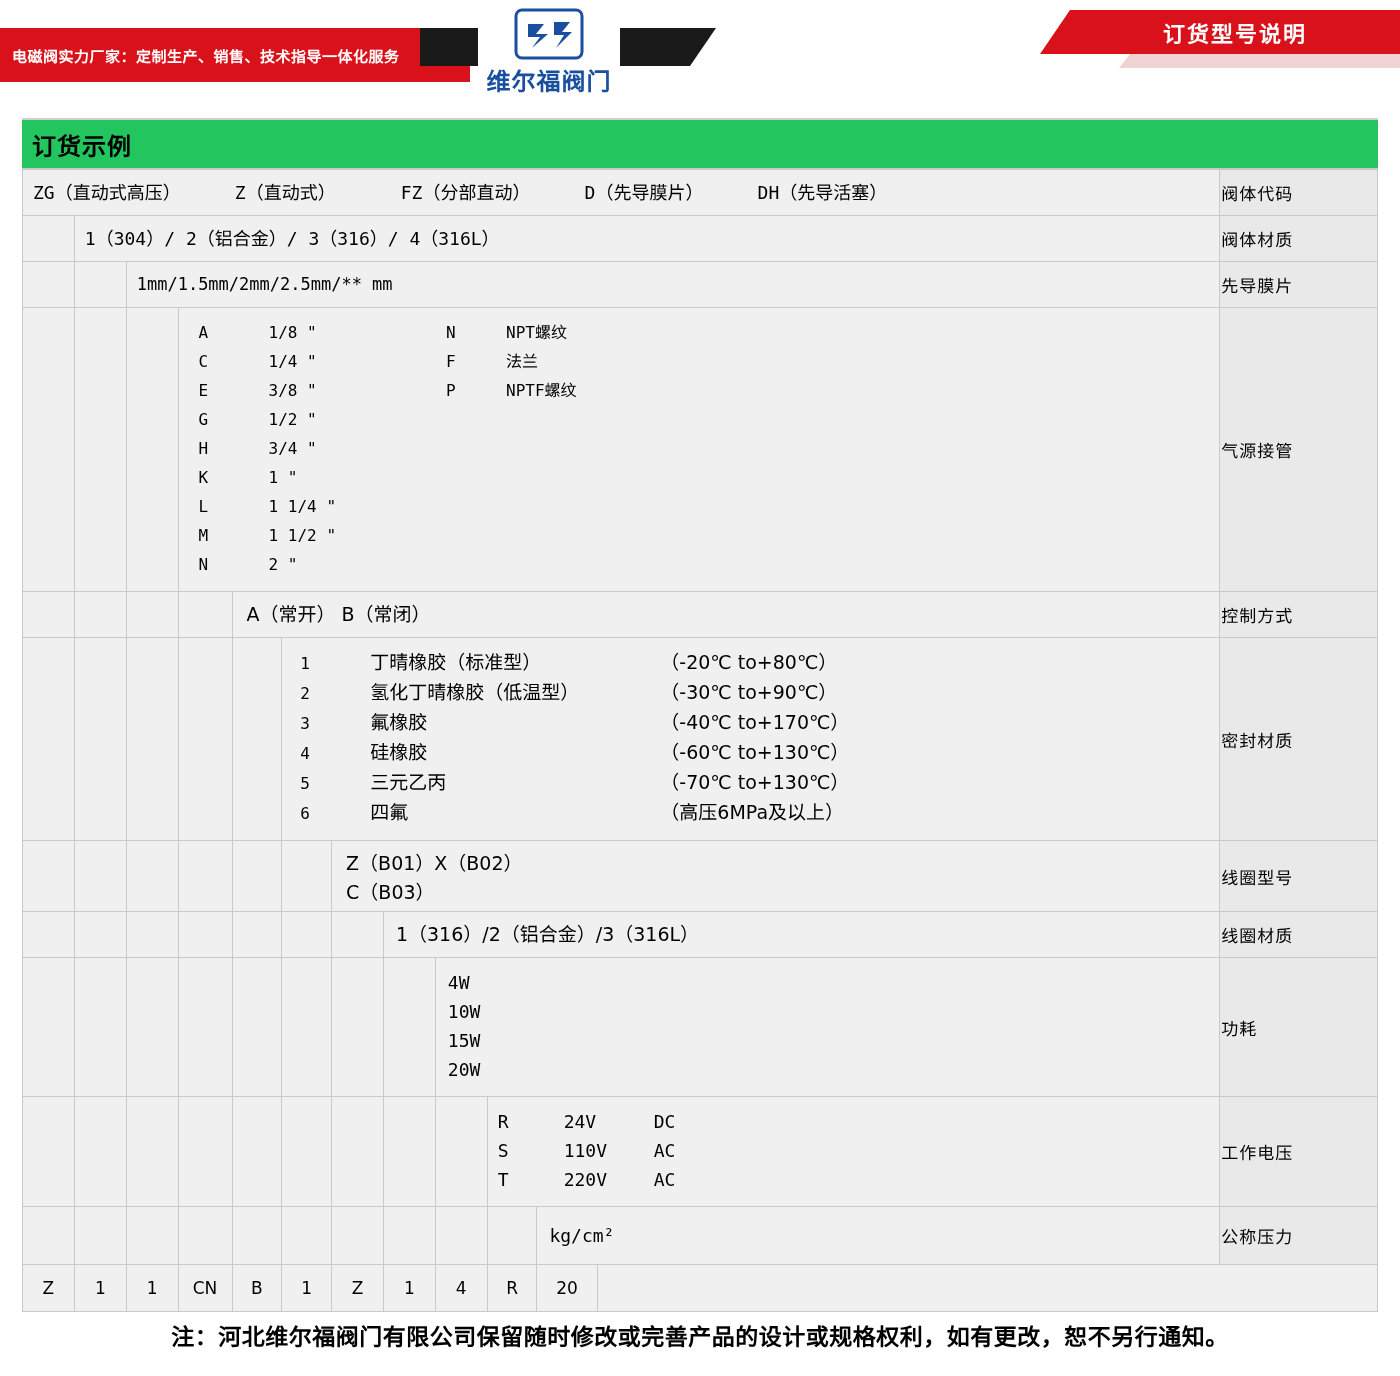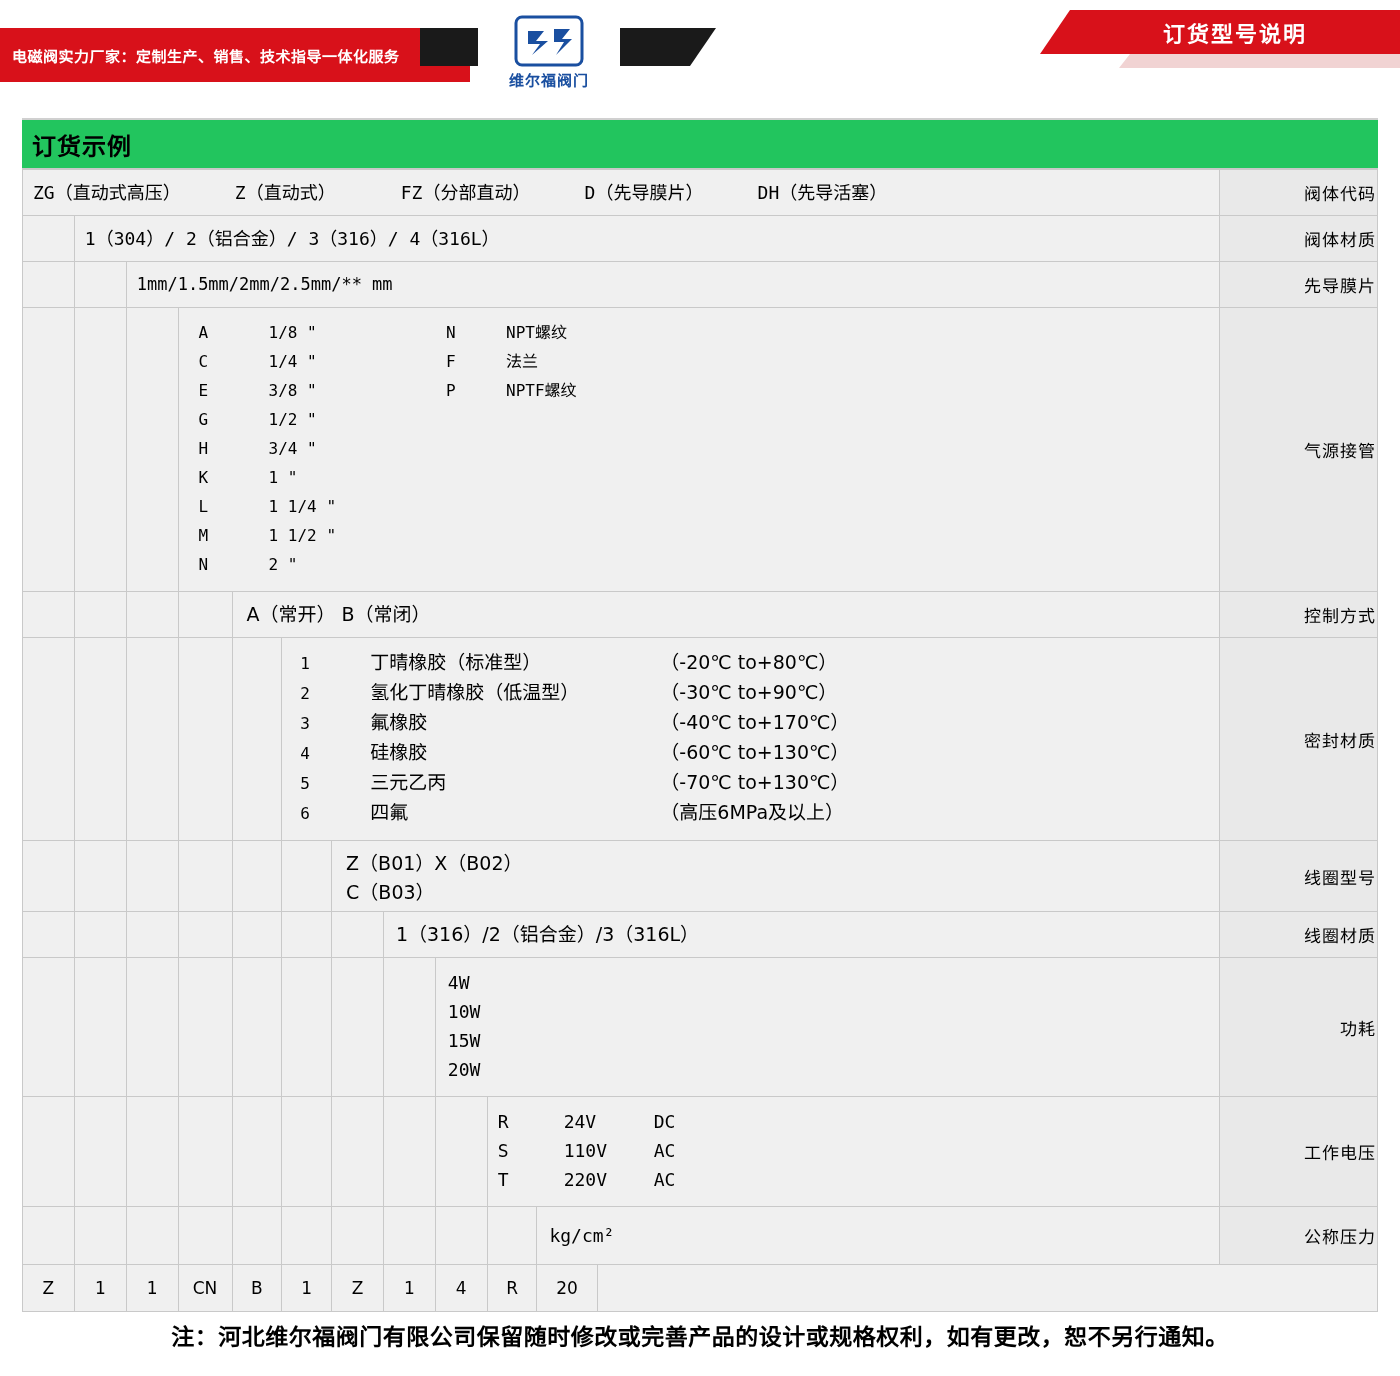--- a/index.html
+++ b/index.html
@@ -77,21 +77,21 @@
     align-items: center;
     justify-content: center;
     z-index: 4;
   }
   .logo-mark {
     width: 70px;
     height: 52px;
     display: block;
   }
   .logo-text {
-    font-size: 15px;
+    font-size: 24px;
     font-weight: bold;
     color: #1a4fa0;
     letter-spacing: 1px;
     margin-top: 2px;
     font-family: "DejaVu Sans", sans-serif;
   }
   .header-right-bar {
     position: absolute;
     right: 0;
     top: 10px;
@@ -163,21 +163,21 @@
   }
   table.order-table td {
     border: 1px solid #c9c9c9;
     vertical-align: middle;
     font-size: 17px;
     font-family: "DejaVu Sans", sans-serif;
   }
   td.label-cell {
     width: 152px;
     background: #e9e9e9;
-    text-align: right;
+    text-align: left;
     font-size: 19px;
     font-family: "Liberation Sans", sans-serif;
     letter-spacing: 1px;
     margin-top: 18px;
   }
   td.content-cell {
     background: #f0f0f0;
     padding: 8px 0 8px 0;
   }
   .indent-inner {

